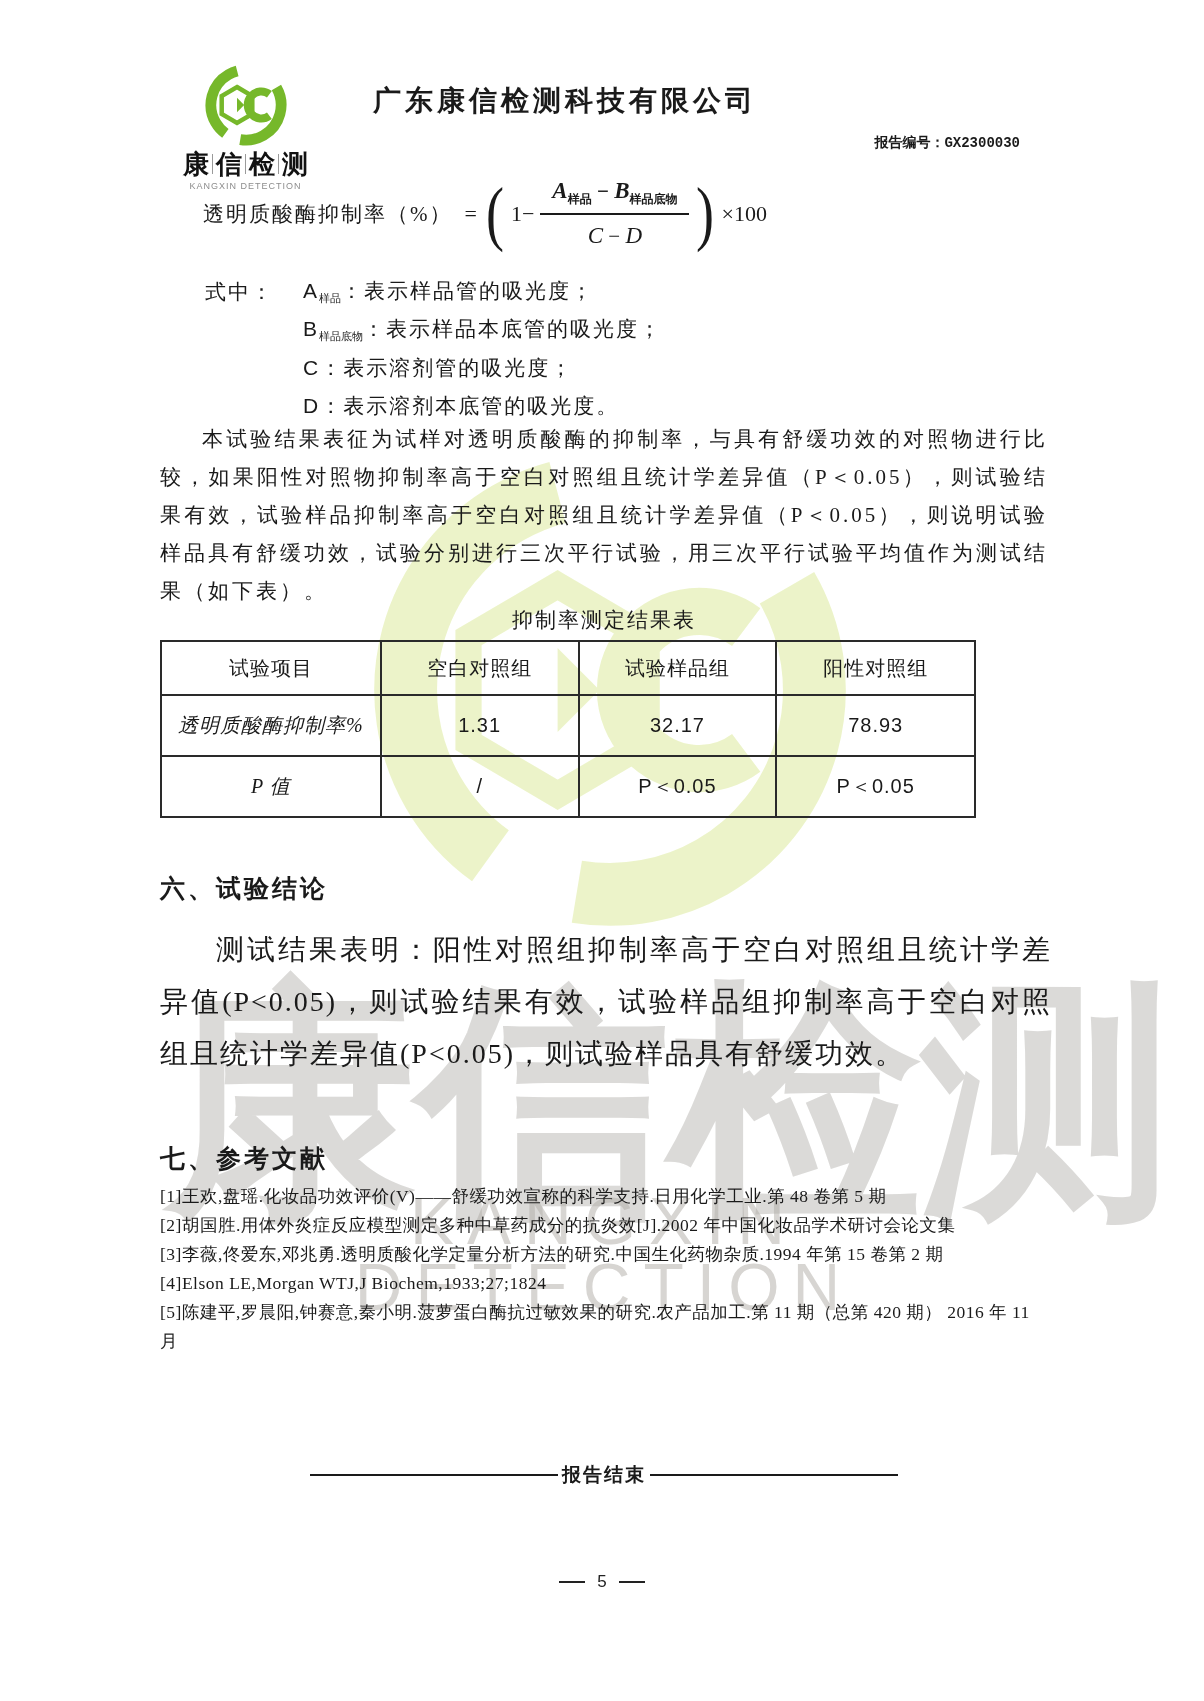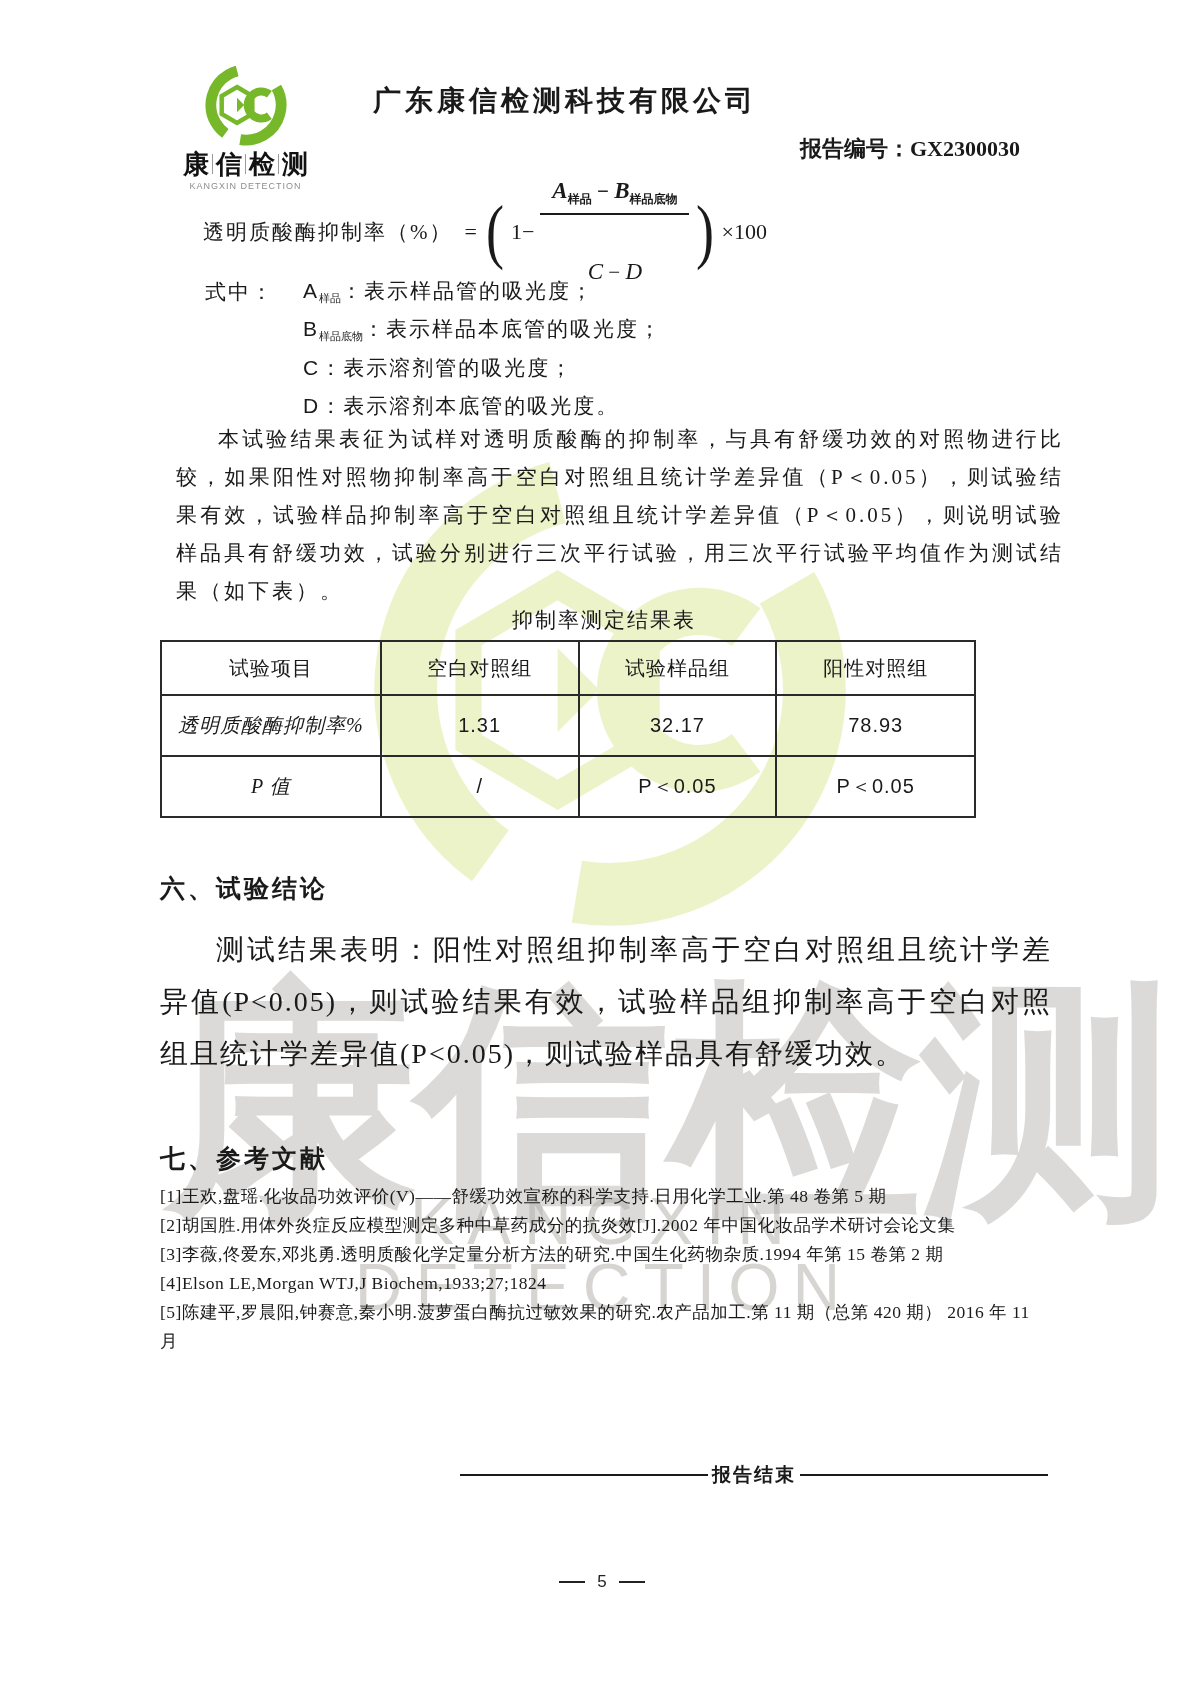--- a/index.html
+++ b/index.html
@@ -41,48 +41,48 @@
     font-weight:bold;font-size:26px;line-height:1.1;color:#111;}
   .logo-cn .sep{width:1px;height:20px;background:#9a9a9a;}
   .logo-en{font-family:"Liberation Sans","DejaVu Sans",sans-serif;
     font-size:9px;letter-spacing:1px;color:#8d8d8d;margin-top:2px;}
   .company-title{
     position:absolute;left:130px;top:82px;width:870px;text-align:center;
     font-size:28px;font-weight:bold;letter-spacing:4px;
   }
   .report-no{
     position:absolute;left:160px;top:134px;width:860px;text-align:right;
-    font-family:Liberation Serif, serif;
-    font-weight:bold;font-size:22px;
+    font-family:Liberation Mono, monospace;
+    font-weight:bold;font-size:14px;
   }
 
   
   .formula{position:absolute;left:203px;top:178px;display:flex;align-items:center;font-size:21px;}
   .formula .lhs{letter-spacing:2px;margin-right:6px;}
   .formula .eq{margin:0 6px;font-size:22px;}
   .big-paren{font-size:72px;font-weight:100;line-height:.9;transform:scaleX(.75);color:#1a1a1a;}
   .frac{display:inline-flex;flex-direction:column;align-items:center;margin:0 4px;vertical-align:middle;}
   .frac .num{padding:0 12px 5px;border-bottom:2px solid #1a1a1a;font-weight:bold;}
-  .frac .den{padding-top:20px;margin-top:24px;}
+  .frac .den{padding-top:8px;}
   .mvar{font-style:italic;font-size:23px;font-family:"Liberation Serif",serif;}
   .msub{font-size:12px;font-style:normal;vertical-align:-5px;}
   .one-minus{margin:0 2px 0 4px;font-size:22px;}
   .times{margin-left:4px;font-size:22px;}
 
   
   .defs{position:absolute;left:205px;top:268px;font-size:21px;letter-spacing:2px;}
   .defs .row{display:flex;align-items:flex-end;height:38px;}
   .defs .lbl{width:98px;}
   .defs .row.indent{margin-left:98px;}
   .defs .sym{font-family:"Liberation Sans","DejaVu Sans",sans-serif;font-size:21px;}
   .defs .ssub{font-size:11px;vertical-align:-4px;letter-spacing:0;}
 
   
   .para1{
-    position:absolute;left:176px;top:420px;width:888px;
+    position:absolute;left:160px;top:420px;width:888px;
     font-size:21px;line-height:38px;letter-spacing:3px;
     text-align:justify;text-indent:2em;
   }
   .tbl-title{position:absolute;left:160px;top:606px;width:888px;text-align:center;
     font-size:21px;letter-spacing:2px;}
 
   
   .result-table{position:absolute;left:160px;top:640px;width:816px;border-collapse:collapse;}
   .result-table td,.result-table th{
     border:2px solid #2a2a2a;text-align:center;vertical-align:middle;
@@ -103,21 +103,21 @@
     text-align:justify;text-indent:2em;
   }
   .sec7-heading{top:1142px;}
   .refs{position:absolute;left:160px;top:1182px;width:890px;margin:0;padding:0;list-style:none;
     font-size:17.5px;line-height:29px;letter-spacing:.5px;}
   .refs li{text-align:left;}
 
   
   .end-line{
     position:absolute;left:160px;top:1462px;width:888px;
-    display:flex;align-items:center;justify-content:flex-end;
+    display:flex;align-items:center;justify-content:center;
   }
   .end-line .rule{height:2px;background:#1a1a1a;width:248px;}
   .end-line .end-text{font-size:19px;font-weight:bold;letter-spacing:2px;padding:0 4px;}
   .page-num{
     position:absolute;left:0;top:1572px;width:1204px;text-align:center;
     font-family:"Liberation Sans","DejaVu Sans",sans-serif;font-size:17px;color:#222;
     display:flex;align-items:center;justify-content:center;gap:12px;
   }
   .page-num .dash{display:inline-block;width:26px;height:2px;background:#222;}
 </style>

